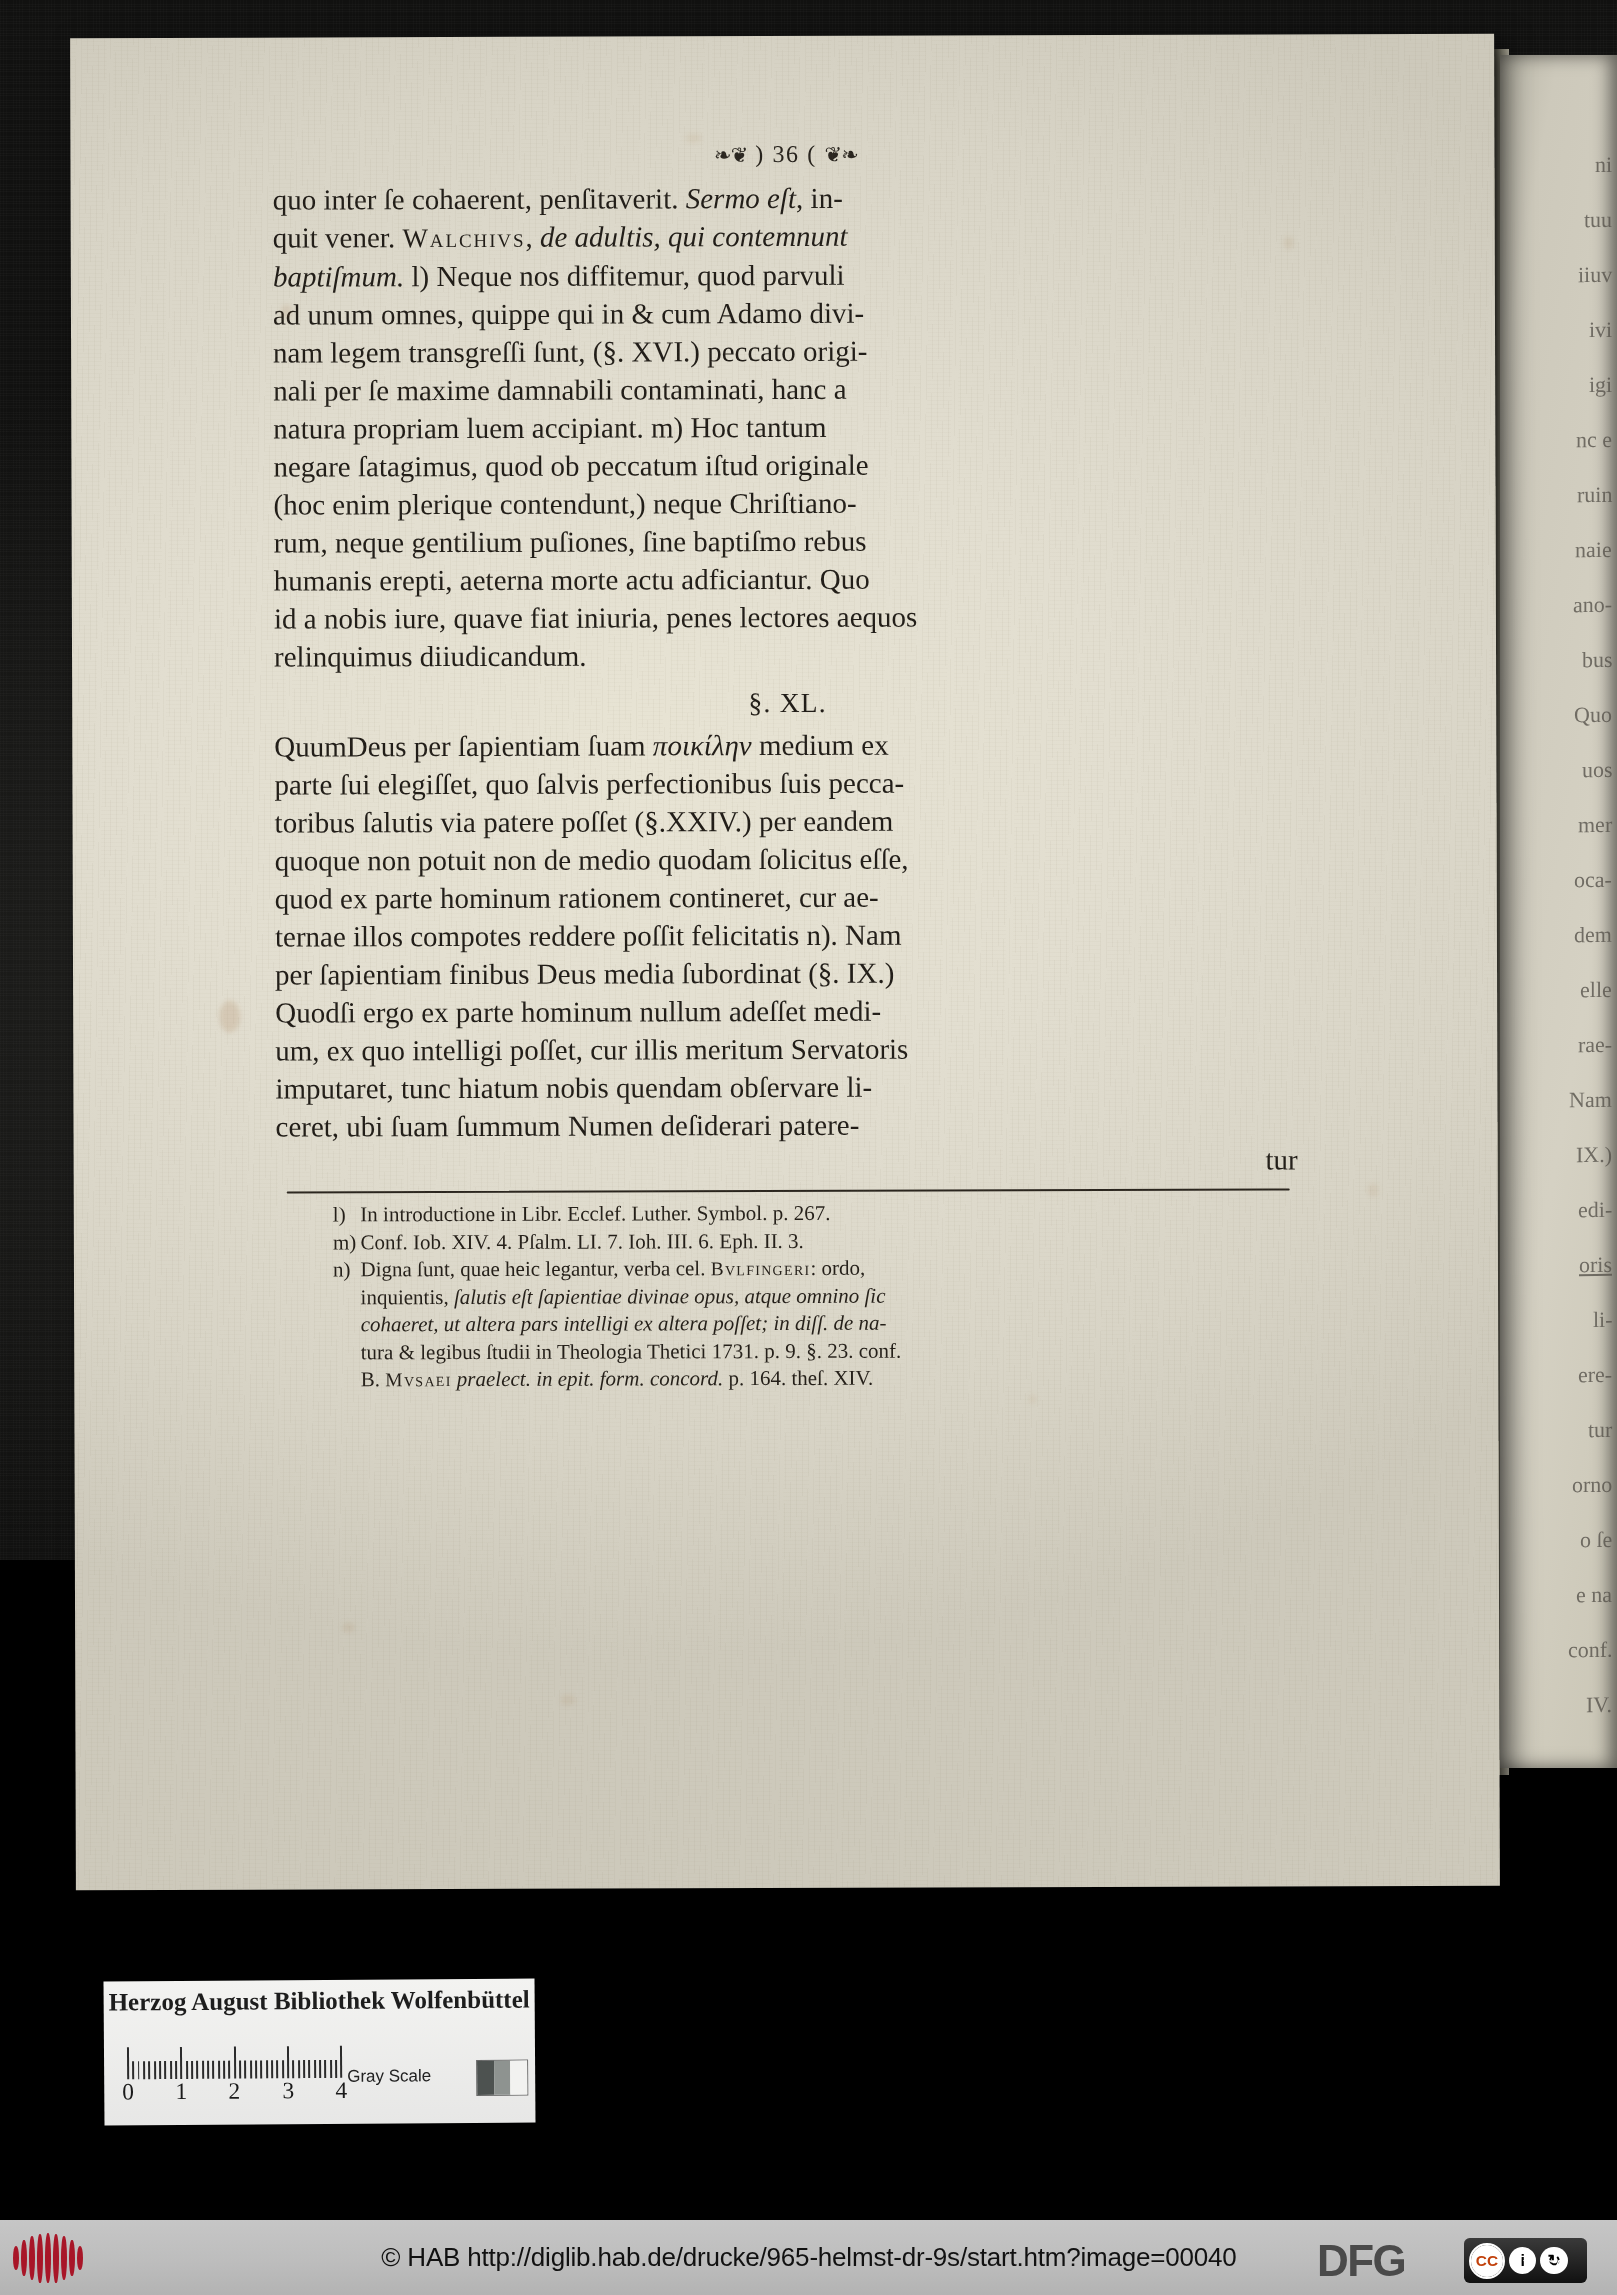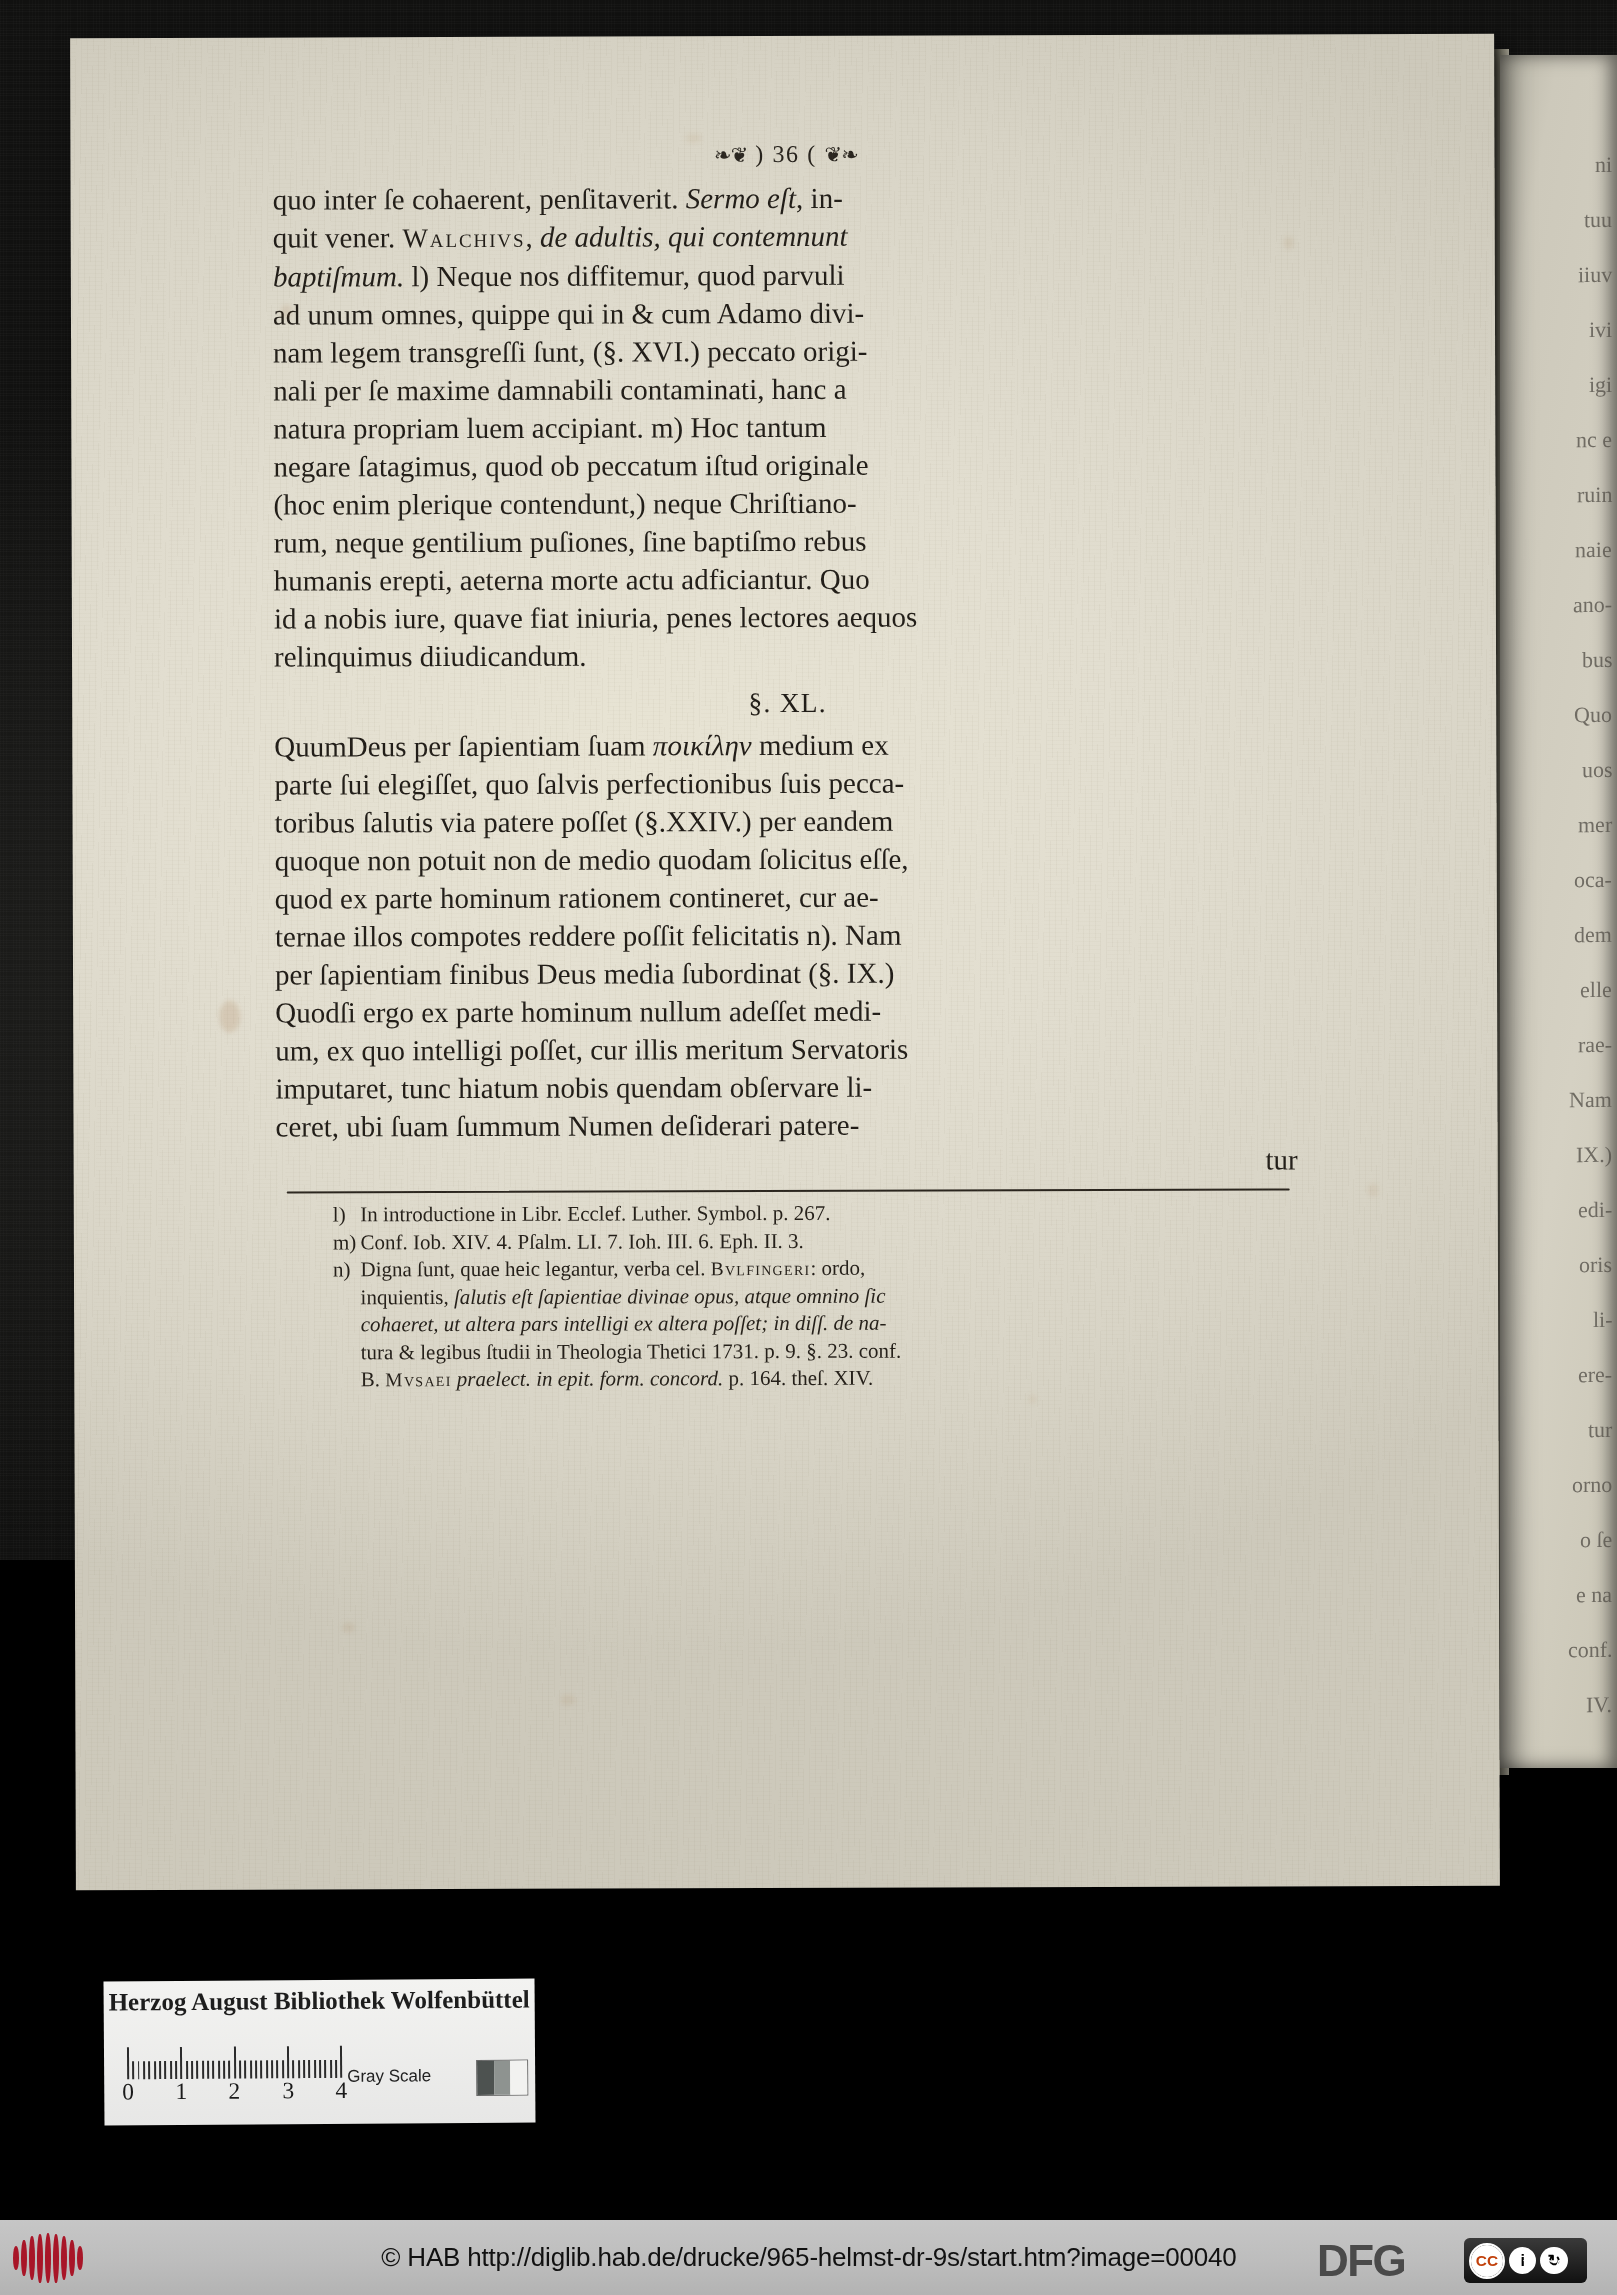--- a/index.html
+++ b/index.html
@@ -307,21 +307,21 @@
       <div class="facing-line" style="top: 647px;">Quo</div>
       <div class="facing-line" style="top: 702px;">uos</div>
       <div class="facing-line" style="top: 757px;">mer</div>
       <div class="facing-line" style="top: 812px;">oca-</div>
       <div class="facing-line" style="top: 867px;">dem</div>
       <div class="facing-line" style="top: 922px;">elle</div>
       <div class="facing-line" style="top: 977px;">rae-</div>
       <div class="facing-line" style="top: 1032px;">Nam</div>
       <div class="facing-line" style="top: 1087px;">IX.)</div>
       <div class="facing-line" style="top: 1142px;">edi-</div>
-      <div class="facing-line" style="top: 1197px;">oris</div>
+      <div class="facing-line" style="top: 1197px; text-decoration: underline;">oris</div>
       <div class="facing-line" style="top: 1252px;">li-</div>
       <div class="facing-line" style="top: 1307px;">ere-</div>
       <div class="facing-line" style="top: 1362px;">tur</div>
       <div class="facing-line" style="top: 1417px;">orno</div>
       <div class="facing-line" style="top: 1472px;">o ſe</div>
       <div class="facing-line" style="top: 1527px;">e na</div>
       <div class="facing-line" style="top: 1582px;">conf.</div>
       <div class="facing-line" style="top: 1637px;">IV.</div>
     </div>
 

